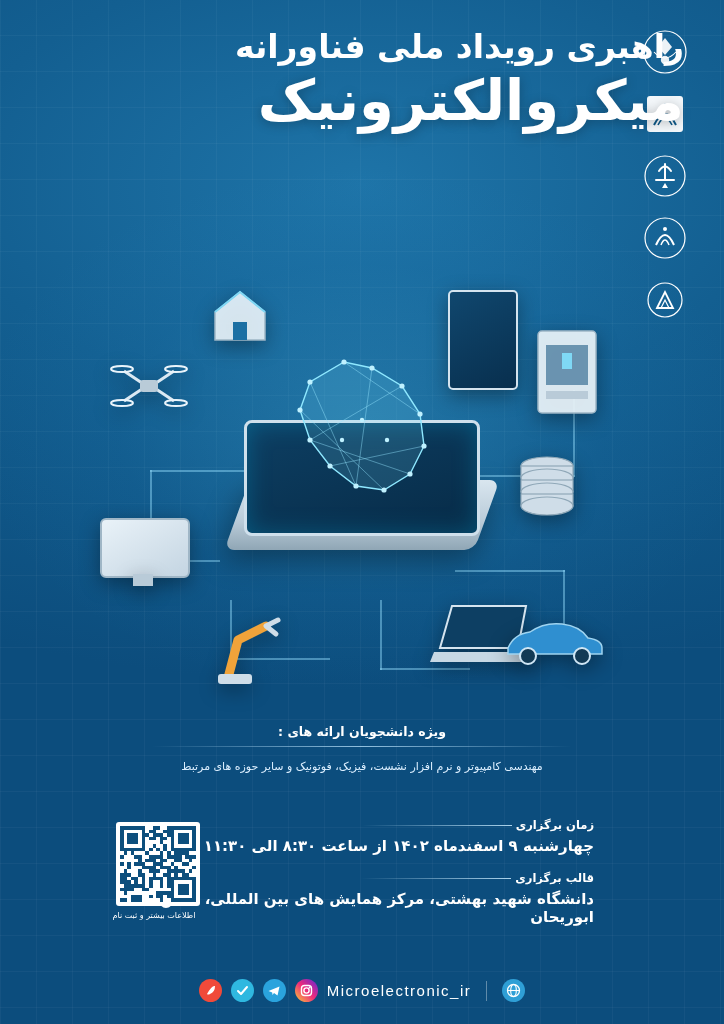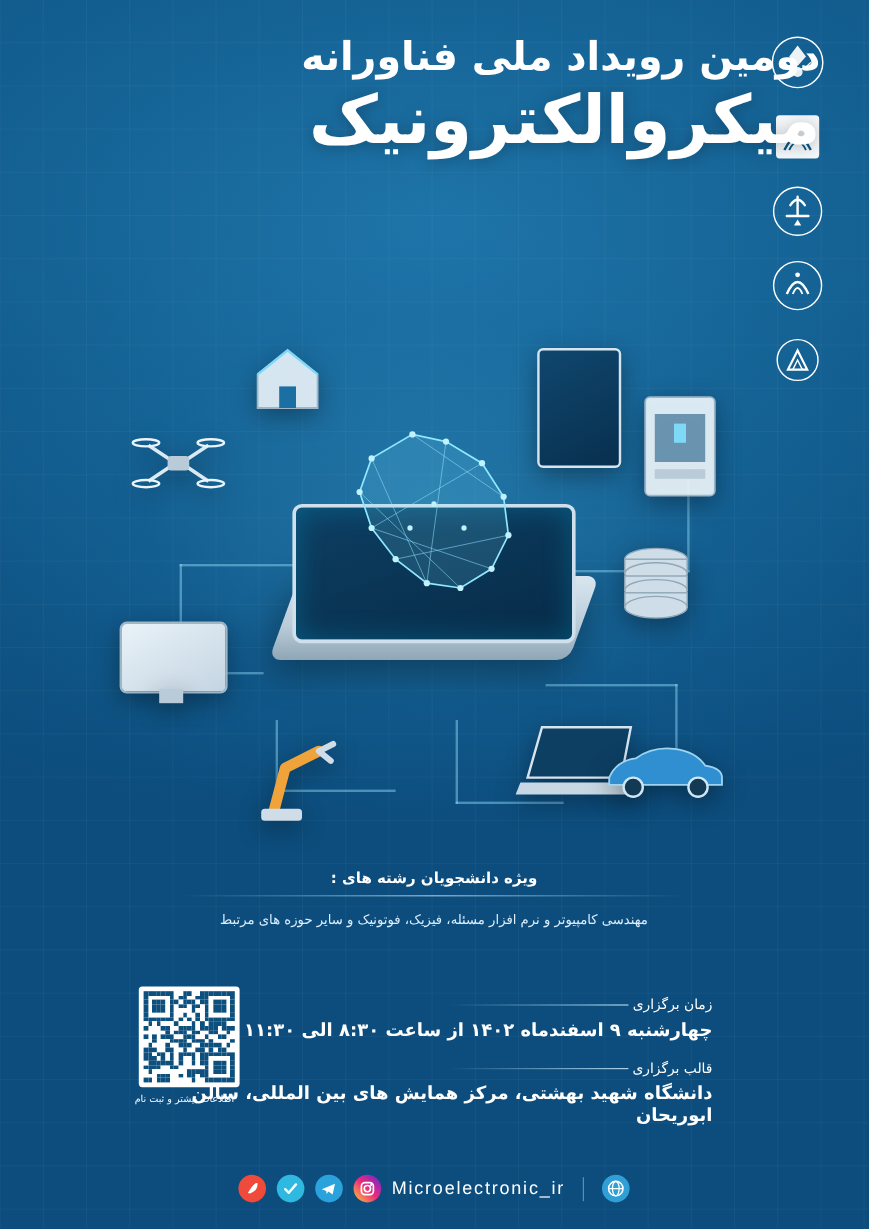--- a/index.html
+++ b/index.html
@@ -110,21 +110,21 @@
     width:420px;height:1px;margin:7px auto 9px auto;
     background:linear-gradient(90deg,rgba(255,255,255,0) 0%,rgba(190,230,255,.75) 50%,rgba(255,255,255,0) 100%);
   }
   .majors-line{font-size:11px;letter-spacing:2.4px;line-height:2.0;color:#dcefff;}
 
   
   .info{
     position:absolute;top:818px;right:130px;width:460px;text-align:right;
   }
   .info-label{
-    color:#ffffff;font-size:11.5px;font-weight:normal;letter-spacing:1px;margin-bottom:5px;margin-top:12px;
+    color:#ffffff;font-size:11.5px;font-weight:bold;letter-spacing:1px;margin-bottom:5px;
   }
   .info-label .dash{
     display:inline-block;width:150px;height:1px;vertical-align:middle;margin-left:10px;
     background:linear-gradient(270deg,rgba(200,235,255,.85),rgba(200,235,255,0));
   }
   .info-value{
     color:#ffffff;font-size:15px;font-weight:bold;letter-spacing:.5px;margin-bottom:16px;
   }
 
   
@@ -218,21 +218,21 @@
       <svg width="46" height="46" viewBox="0 0 46 46">
         <rect x="6" y="6" width="34" height="34" rx="17" fill="none" stroke="#ffffff" stroke-width="1.2"></rect>
         <path d="M15 31 l8 -16 l8 16 z" fill="none" stroke="#ffffff" stroke-width="1.8"></path>
         <path d="M19 31 l4 -8 l4 8" fill="none" stroke="#ffffff" stroke-width="1.2"></path>
       </svg>
     </div>
 
   </div>
 
   <div class="headline">
-    <div class="line1">دومین رویداد ملی فناورانه</div>
+    <div class="line1">راهبری رویداد ملی فناورانه</div>
     <div class="line2">میکروالکترونیک</div>
     <div class="subhead">
     </div>
   </div>
 
   <div class="illus">
 
     <div class="trace" style="left:150px;top:200px;width:120px;height:2px"></div>
     <div class="trace" style="left:150px;top:200px;width:2px;height:90px"></div>
     <div class="trace" style="left:150px;top:290px;width:70px;height:2px"></div>
@@ -344,23 +344,23 @@
       <svg width="110" height="56" viewBox="0 0 110 56">
         <path d="M8 38 q6 -14 22 -16 q14 -10 32 -8 q18 2 26 14 q14 2 14 10 v6 H8 Z" fill="#2f8fd0" stroke="#9fd4f0" stroke-width="1.5"></path>
         <circle cx="28" cy="46" r="8" fill="#123a55" stroke="#cfe6f5" stroke-width="2"></circle>
         <circle cx="82" cy="46" r="8" fill="#123a55" stroke="#cfe6f5" stroke-width="2"></circle>
       </svg>
     </div>
 
   </div>
 
   <div class="majors">
-    <div class="majors-title">ویژه دانشجویان رشته های :</div>
+    <div class="majors-title">ویژه دانشجویان ارائه های :</div>
     <div class="majors-sep"></div>
-    <div class="majors-line">مهندسی کامپیوتر و نرم افزار مسئله، فیزیک، فوتونیک و سایر حوزه های مرتبط</div>
+    <div class="majors-line">مهندسی کامپیوتر و نرم افزار نشست، فیزیک، فوتونیک و سایر حوزه های مرتبط</div>
   </div>
 
   <div class="info">
     <div class="info-label">
       <span>زمان برگزاری</span>
       <span class="dash"></span>
     </div>
     <div class="info-value">چهارشنبه ۹ اسفندماه ۱۴۰۲ از ساعت ۸:۳۰ الی ۱۱:۳۰</div>
 
     <div class="info-label">

